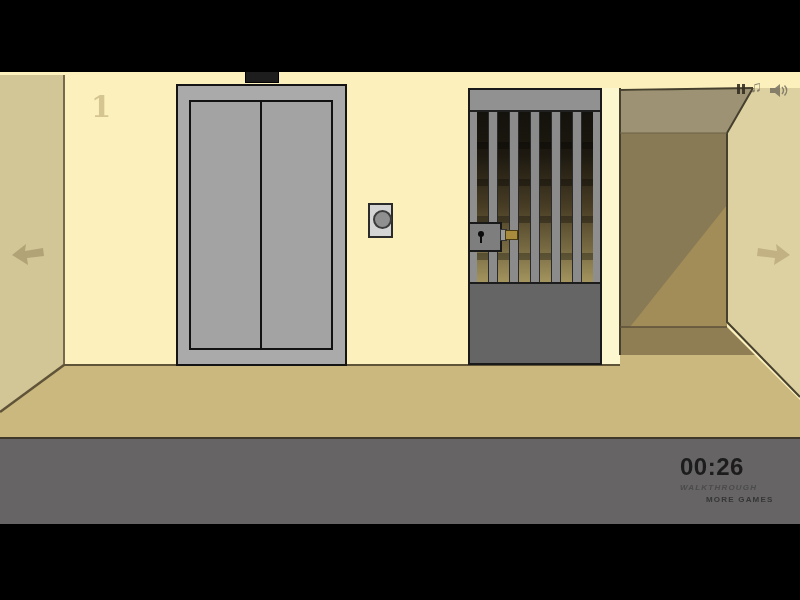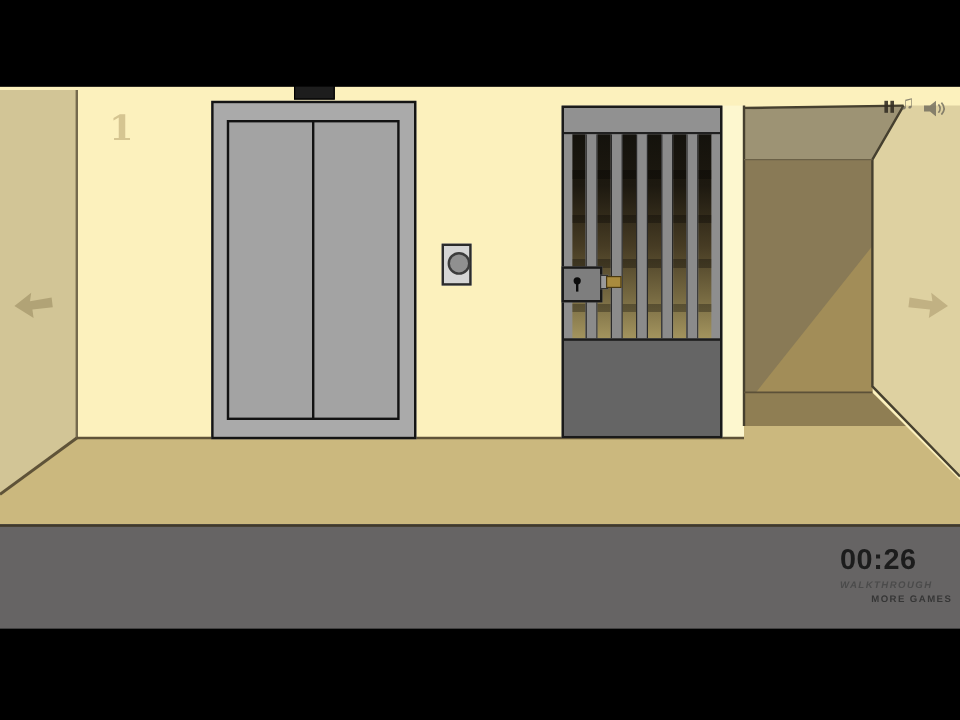--- a/index.html
+++ b/index.html
@@ -58,21 +58,21 @@
   #nav-right{left:750px;top:239px;z-index:3;cursor:pointer;}
   
   .pausebar{position:absolute;top:84px;width:3px;height:10px;background:rgba(52,47,35,0.9);z-index:4;}
   #pause-bar1{left:737px;} #pause-bar2{left:742px;}
   #music-icon{left:750px;top:79px;z-index:4;font-size:16px;color:rgba(110,106,92,0.8);
     line-height:1;}
   #sound-icon{left:770px;top:84px;z-index:4;}
   
   #hud-bar{left:0;top:437px;width:800px;height:85px;background:#666464;
     border-top:2px solid #40392a;box-sizing:content-box;z-index:4;}
-  #hud-text{position:absolute;left:700px;top:455px;z-index:10;}
+  #hud-text{position:absolute;left:680px;top:455px;z-index:10;}
   #timer{font-size:24px;font-weight:bold;color:#1c1c1c;line-height:1;letter-spacing:0.5px;}
   #walkthrough-link{margin-top:4px;font-size:8px;font-weight:bold;color:#4b4b4b;
     letter-spacing:1.2px;cursor:pointer;font-style:italic;}
   #more-games-link{margin-top:3px;font-size:8px;font-weight:bold;color:#363636;
     letter-spacing:1.2px;cursor:pointer;margin-left:26px;}
 </style>
 </head>
 <body>
 
 <div id="stage">

